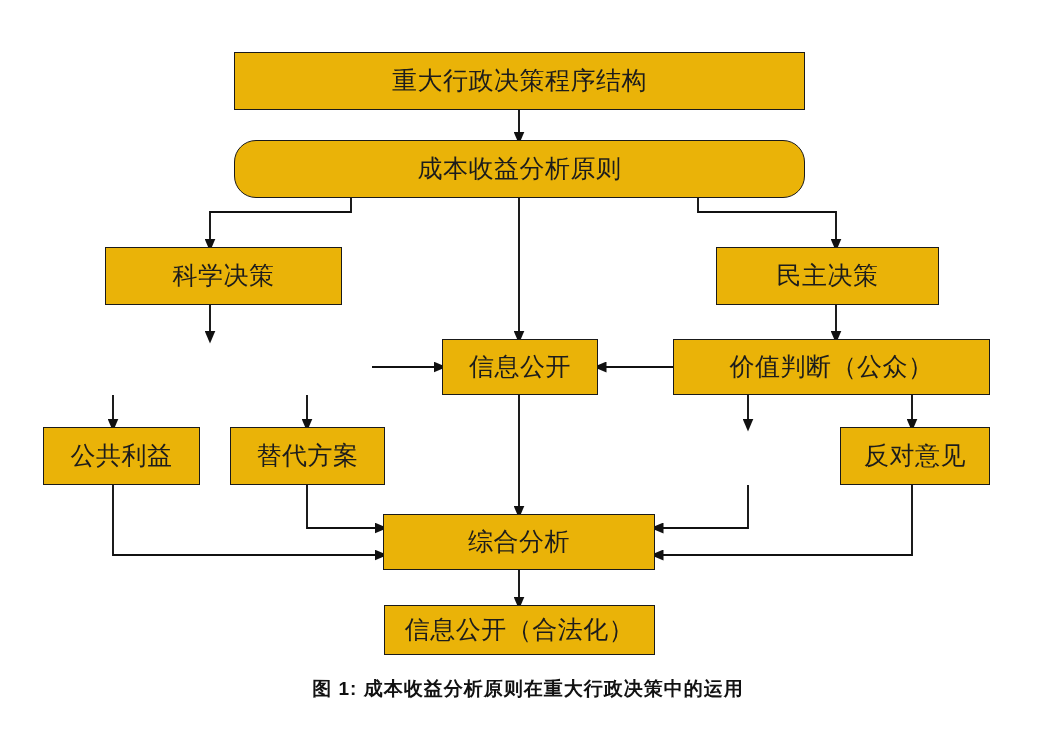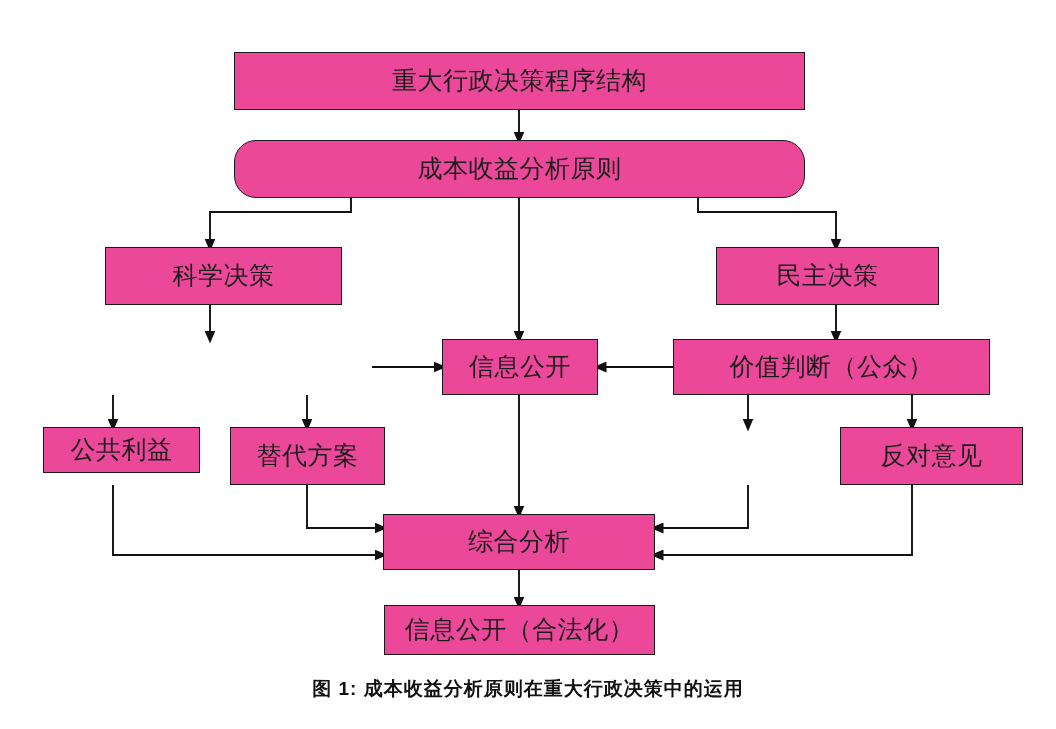--- a/index.html
+++ b/index.html
@@ -26,21 +26,21 @@
     position: absolute;
     left: 0;
     top: 0;
     width: 1056px;
     height: 729px;
   }
   .node-box {
     position: absolute;
     box-sizing: border-box;
     border: 1.6px solid #1a1a1a;
-    background: #ec4899;
+    background: #eab308;
     display: flex;
     align-items: center;
     justify-content: center;
     text-align: center;
     line-height: 1.1;
     white-space: nowrap;
     letter-spacing: 0.5px;
   }
   .node-label {
     display: block;
@@ -131,30 +131,30 @@
 
 
   <div class="node-box" style="left:442px; top:339px; width:156px; height:56px;">
     <span class="node-label">信息公开</span>
   </div>
 
   <div class="node-box" style="left:673px; top:339px; width:317px; height:56px;">
     <span class="node-label">价值判断（公众）</span>
   </div>
 
-  <div class="node-box" style="left:43px; top:427px; width:157px; height:46px;">
+  <div class="node-box" style="left:43px; top:427px; width:157px; height:58px;">
     <span class="node-label">公共利益</span>
   </div>
 
   <div class="node-box" style="left:230px; top:427px; width:155px; height:58px;">
     <span class="node-label">替代方案</span>
   </div>
 
 
-  <div class="node-box" style="left:840px; top:427px; width:183px; height:58px;">
+  <div class="node-box" style="left:840px; top:427px; width:150px; height:58px;">
     <span class="node-label">反对意见</span>
   </div>
 
   <div class="node-box" style="left:383px; top:514px; width:272px; height:56px;">
     <span class="node-label">综合分析</span>
   </div>
 
   <div class="node-box" style="left:384px; top:605px; width:271px; height:50px;">
     <span class="node-label">信息公开（合法化）</span>
   </div>

